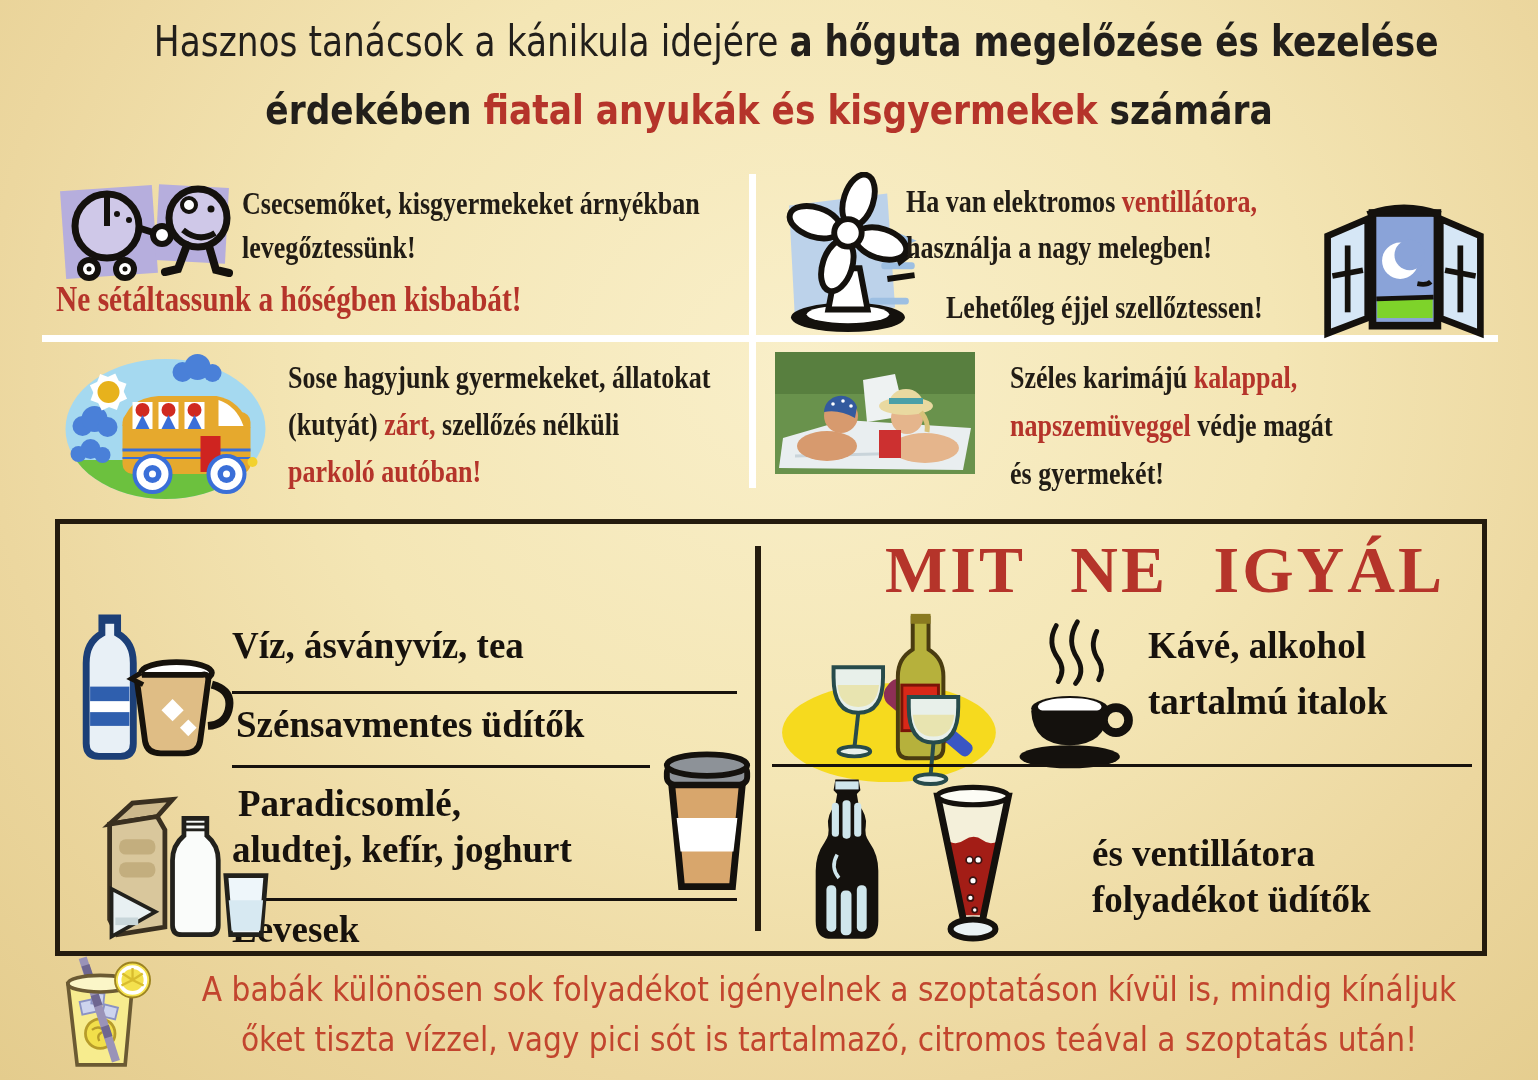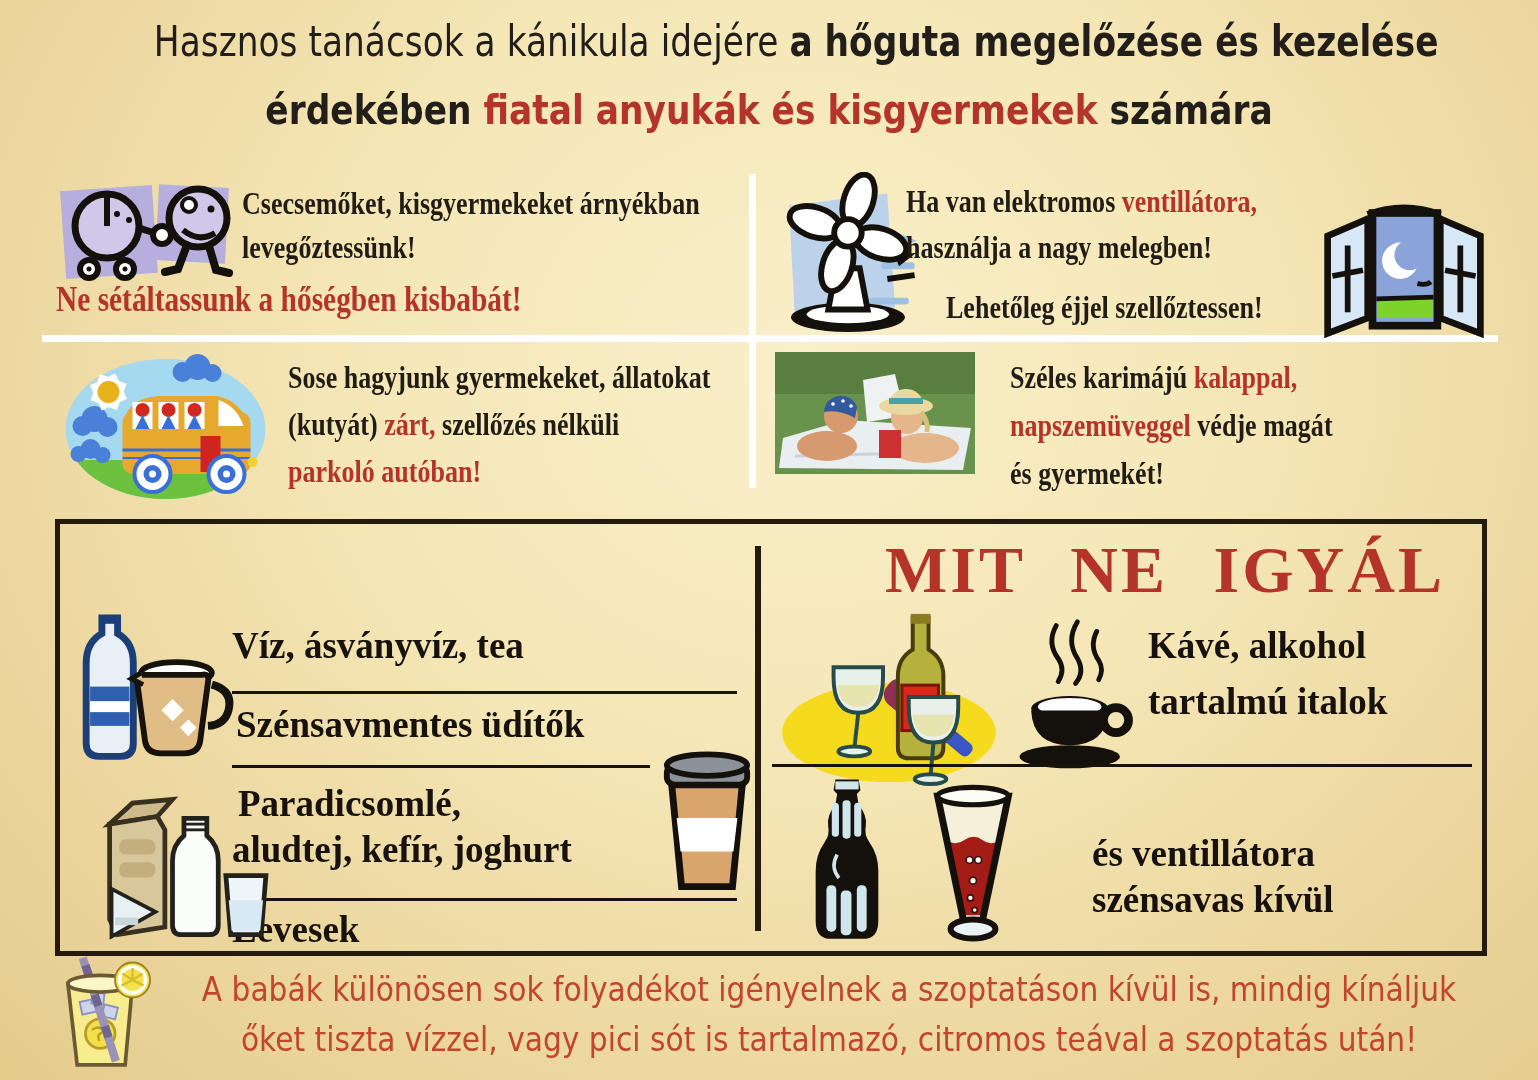--- a/index.html
+++ b/index.html
@@ -304,21 +304,21 @@
         <circle cx="55" cy="112" r="4"></circle>
           <circle cx="52" cy="132" r="3.5"></circle>
           <circle cx="57" cy="146" r="3"></circle>
       </g>
       <polygon points="14,14 96,14 66,158 44,158" fill="none" stroke="#14110d" stroke-width="8"></polygon>
       <ellipse cx="55" cy="14" rx="41" ry="10" fill="#fdfdf6" stroke="#14110d" stroke-width="6"></ellipse>
       <ellipse cx="55" cy="168" rx="26" ry="11" fill="#eaf2f4" stroke="#14110d" stroke-width="7"></ellipse>
     </svg>
 
     <div class="abs item" style="left:1032px;top:308px;">és ventillátora</div>
-    <div class="abs item" style="left:1032px;top:354px;">szénsavas kívül</div>
+    <div class="abs item" style="left:1032px;top:354px;">folyadékot üdítők</div>
   </div>
 
   <div class="abs" style="left:0;top:952px;width:1538px;height:128px;">
     <svg class="abs" style="left:44px;top:4px;" width="118" height="120" viewBox="0 0 120 130">
       <polygon points="22,30 92,30 84,118 32,118" fill="#f7ec8e" stroke="#6b5a33" stroke-width="4"></polygon>
       <g fill="#cdd4ee" stroke="#8a92c4" stroke-width="2">
         <rect x="36" y="48" width="16" height="14" transform="rotate(-12 44 55)"></rect>
         <rect x="60" y="54" width="15" height="13" transform="rotate(14 67 60)"></rect>
         <rect x="48" y="40" width="13" height="12" transform="rotate(6 54 46)"></rect>
       </g>

